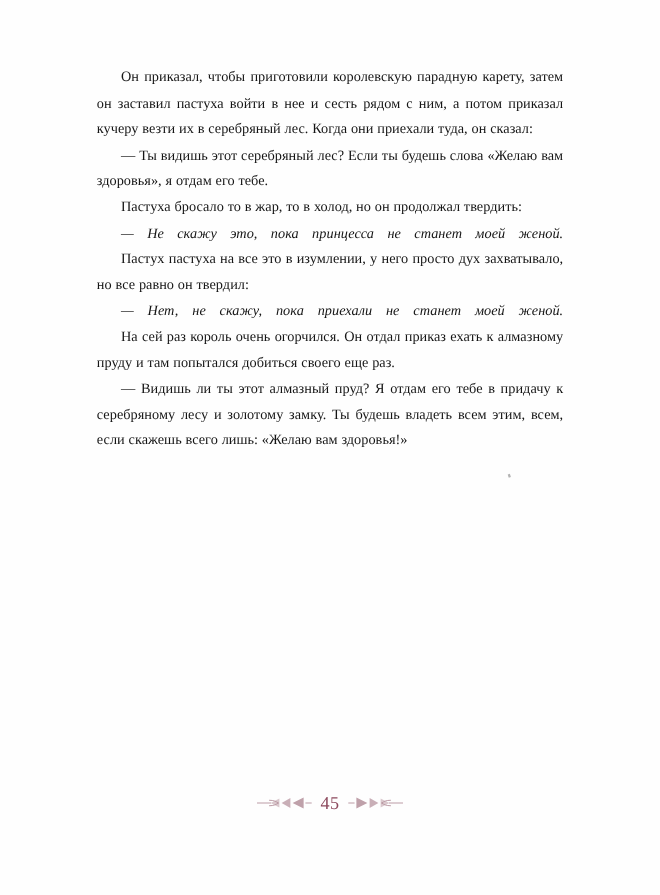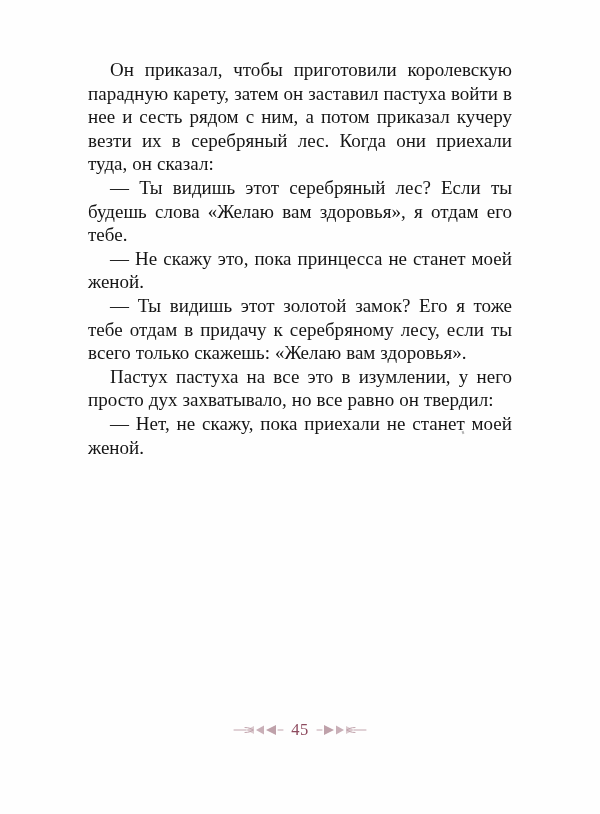--- a/index.html
+++ b/index.html
@@ -27,37 +27,38 @@
 
   .text-block {
     position: absolute;
     left: 88px;
     top: 58px;
     width: 424px;
   }
 
   p.para {
     margin: 0;
-    font-size: 19px;
+    font-size: 13px;
     line-height: 23.6px;
     text-align: justify;
     text-indent: 22px;
     color: #151515;
     letter-spacing: 0.02px;
     word-spacing: 0.2px;
     -webkit-font-smoothing: antialiased;
   }
 
   p.para.dialogue {
     text-indent: 22px;
   }
 
   
   p.para.full-justify {
     text-align-last: justify;
+    font-style: italic;
   }
 
   .speck {
     position: absolute;
     left: 462px;
     top: 431px;
     width: 2px;
     height: 3px;
     background: #9a9a9a;
     transform: rotate(-18deg);
@@ -94,24 +95,26 @@
   }
 </style>
 </head>
 <body>
 
 <div class="page">
 
   <div class="text-block">
     <p class="para">Он приказал, чтобы приготовили королевскую парадную карету, затем он заставил пастуха войти в нее и сесть рядом с ним, а потом приказал кучеру везти их в серебряный лес. Когда они приехали туда, он сказал:</p>
     <p class="para dialogue">— Ты видишь этот серебряный лес? Если ты будешь слова «Желаю вам здоровья», я отдам его тебе.</p>
+    <p class="para">Пастуха бросало то в жар, то в холод, но он продолжал твердить:</p>
     <p class="para dialogue full-justify">— Не скажу это, пока принцесса не станет моей женой.</p>
-    <p class="para dialogue">— Ты видишь этот золотой замок? Его я тоже тебе отдам в придачу к серебряному лесу, если ты всего только скажешь: «Желаю вам здоровья».</p>
     <p class="para">Пастух пастуха на все это в изумлении, у него просто дух захватывало, но все равно он твердил:</p>
     <p class="para dialogue full-justify">— Нет, не скажу, пока приехали не станет моей женой.</p>
+    <p class="para">На сей раз король очень огорчился. Он отдал приказ ехать к алмазному пруду и там попытался добиться своего еще раз.</p>
+    <p class="para dialogue">— Видишь ли ты этот алмазный пруд? Я отдам его тебе в придачу к серебряному лесу и золотому замку. Ты будешь владеть всем этим, всем, если скажешь всего лишь: «Желаю вам здоровья!»</p>
   </div>
 
   <div class="speck"></div>
 
   <div class="page-footer">
     <span class="ornament">
       <svg viewBox="0 0 52 16" width="52" height="16" aria-hidden="true">
         <g fill="none" stroke="#b08a96" stroke-width="0.9" stroke-linecap="round">
           <path d="M2 8 L14 8"></path>
           <path d="M14 8 L22 4 L22 12 Z" fill="#b08a96" stroke="none" opacity="0.55"></path>

